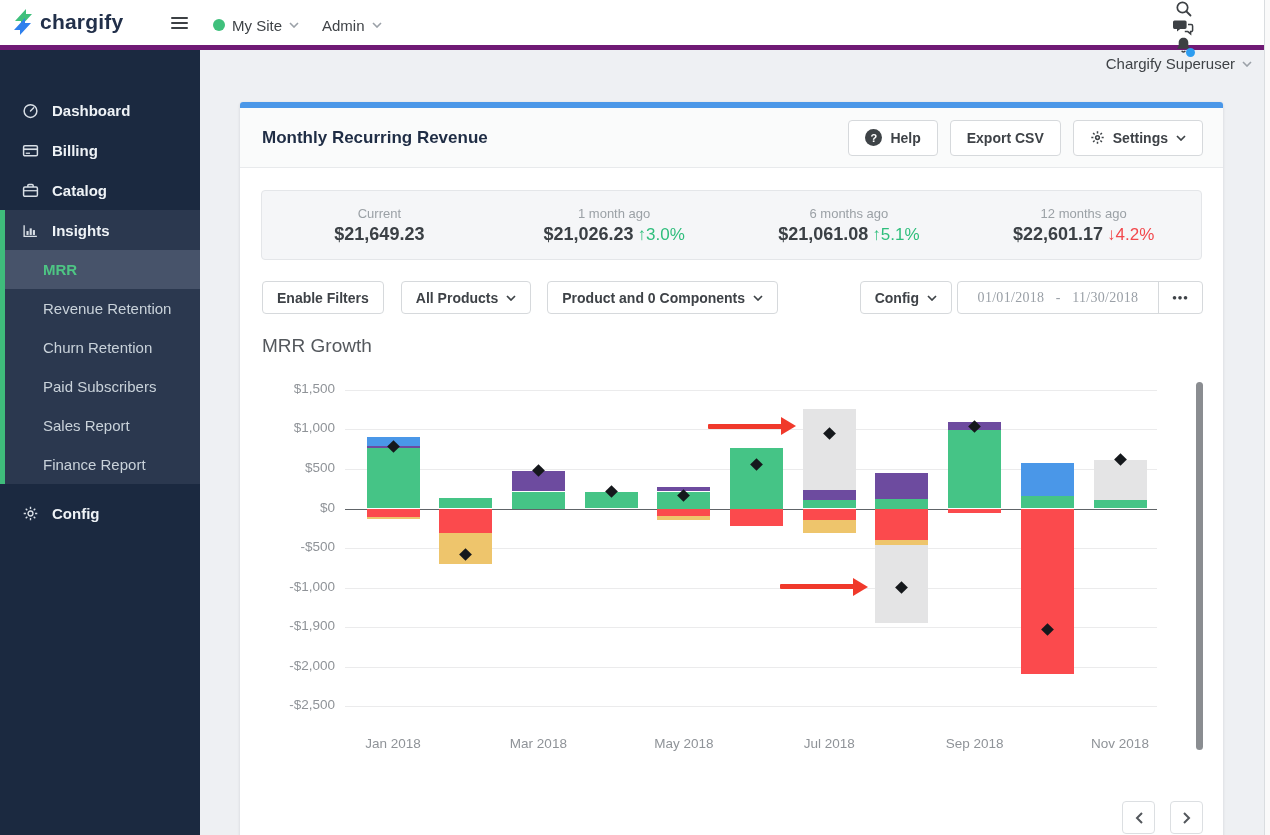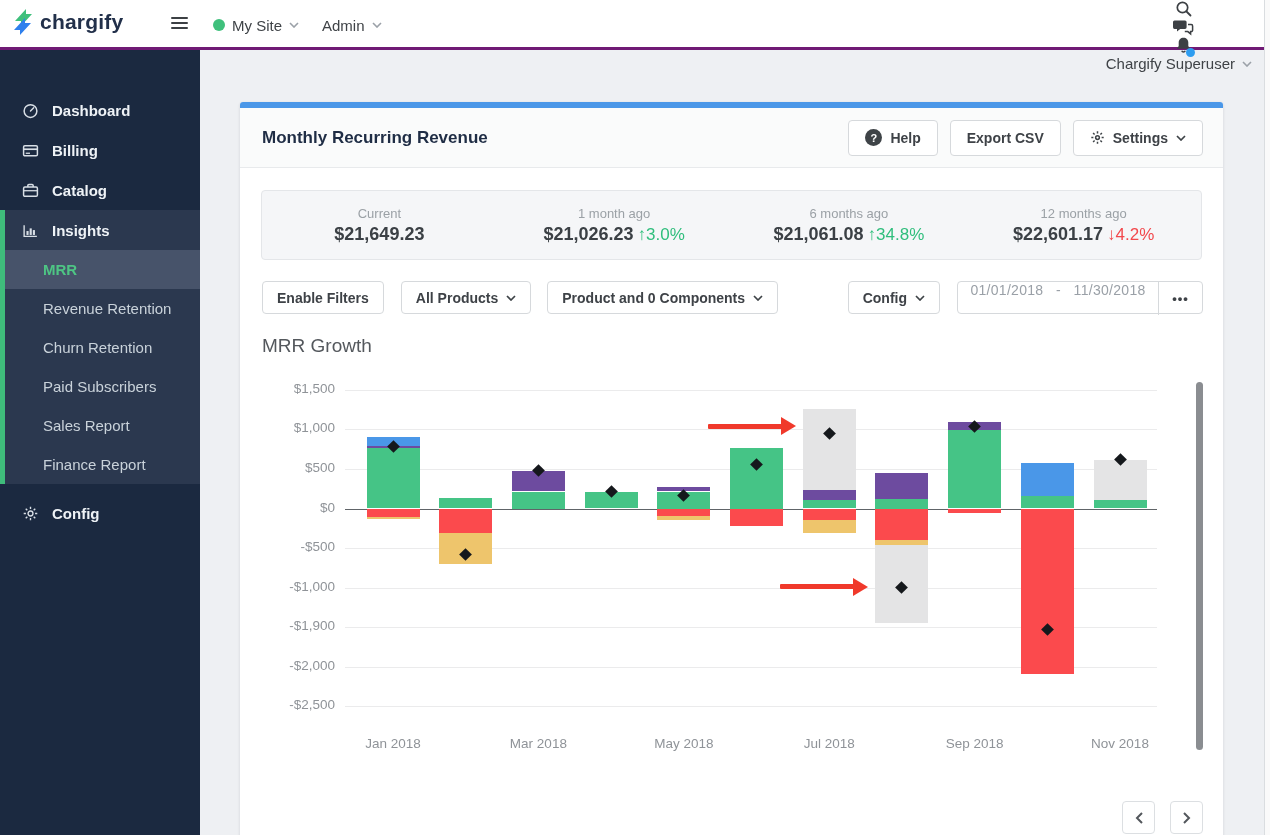--- a/index.html
+++ b/index.html
@@ -1,21 +1,21 @@
 <!DOCTYPE html>
 <html><head>
 <meta charset="utf-8">
 <style>
   * { margin:0; padding:0; box-sizing:border-box; }
   html,body { width:1270px; height:835px; overflow:hidden; }
   body { font-family:"Liberation Sans", sans-serif; background:#eef0f3; color:#3c4043; position:relative; }
 
   
   .topbar { position:absolute; left:0; top:0; width:1270px; height:50px; background:#fff;
-            border-bottom:3px solid #701a75; z-index:30; }
+            border-bottom:5px solid #701a75; z-index:30; }
   .topbar .logo { position:absolute; left:12px; top:9px; display:flex; align-items:center; gap:6px; }
   .logo-text { font-size:21px; font-weight:bold; color:#22304a; letter-spacing:.2px; }
   .hamburger { position:absolute; left:171px; top:17px; width:17px; cursor:pointer; }
   .hamburger span { display:block; height:2px; background:#3c4044; margin-bottom:3px; border-radius:1px; }
   .tb-menu { position:absolute; top:0; height:50px; display:flex; align-items:center; gap:7px;
              font-size:15px; color:#3f4347; cursor:pointer; }
   .site-dot { width:12px; height:12px; border-radius:50%; background:#3fc07c; }
   .tb-icons { position:absolute; top:0; right:0; height:50px; display:flex; align-items:center;flex-direction:column; }
   .tb-icon { width:50px; height:50px; display:flex; align-items:center; justify-content:center;
              cursor:pointer; position:relative; }
@@ -58,22 +58,22 @@
   .stat-valrow { font-size:18px; font-weight:bold; color:#3b4045; display:flex; align-items:baseline; gap:4px; }
   .stat-delta { font-weight:normal; font-size:17px; }
   .stat-delta.up { color:#2fbe7c; }
   .stat-delta.down { color:#f2484c; }
 
   
   .filters { margin:21px 20px 0 22px; display:flex; align-items:center; }
   .btn-filter { height:33px; padding:0 14px; }
   .gap17 { width:17px; } .gap16 { width:16px; }
   .month-btn { margin-left:auto; }
-  .date-group { margin-left:17px; height:33px; border:1px solid #d6d9dc; border-radius:4px;
-                display:flex; background:#fff; cursor:pointer; }
+  .date-group { margin-left:5px; height:33px; border:1px solid #d6d9dc; border-radius:4px;
+                display:flex; align-items:center; background:#fff; cursor:pointer;font-family:Liberation Serif, serif; }
   .date-text { width:200px; text-align:center; font-size:14px; color:#9aa0a7; letter-spacing:.3px; }
   .date-more { width:44px; height:33px; border-left:1px solid #d6d9dc; display:flex; align-items:center;
                justify-content:center; font-size:13px; font-weight:bold; color:#3e4247; letter-spacing:1px; }
 
   
   .chart-wrap { position:absolute; left:0; top:228px; width:983px; height:517px; }
   .chart-title { position:absolute; left:22px; top:5px; font-size:19px; color:#54585d; }
   .y-labels { position:absolute; left:0; top:0; width:95px; height:100%; }
   .ytick { position:absolute; right:0; width:95px; text-align:right; font-size:13.5px; color:#8f9398; }
   .plot { position:absolute; left:105px; top:50px; width:812px; height:400px; }
@@ -262,21 +262,21 @@
         <span class="stat-label">1 month ago</span>
         <span class="stat-valrow">
           <span>$21,026.23</span>
           <span class="stat-delta up"><span>↑</span><span>3.0%</span></span>
         </span>
       </div>
       <div class="stat">
         <span class="stat-label">6 months ago</span>
         <span class="stat-valrow">
           <span>$21,061.08</span>
-          <span class="stat-delta up"><span>↑</span><span>34.8%</span></span>
+          <span class="stat-delta up"><span>↑</span><span>5.1%</span></span>
         </span>
       </div>
       <div class="stat">
         <span class="stat-label">12 months ago</span>
         <span class="stat-valrow">
           <span>$22,601.17</span>
           <span class="stat-delta down"><span>↓</span><span>4.2%</span></span>
         </span>
       </div>
     </div>

